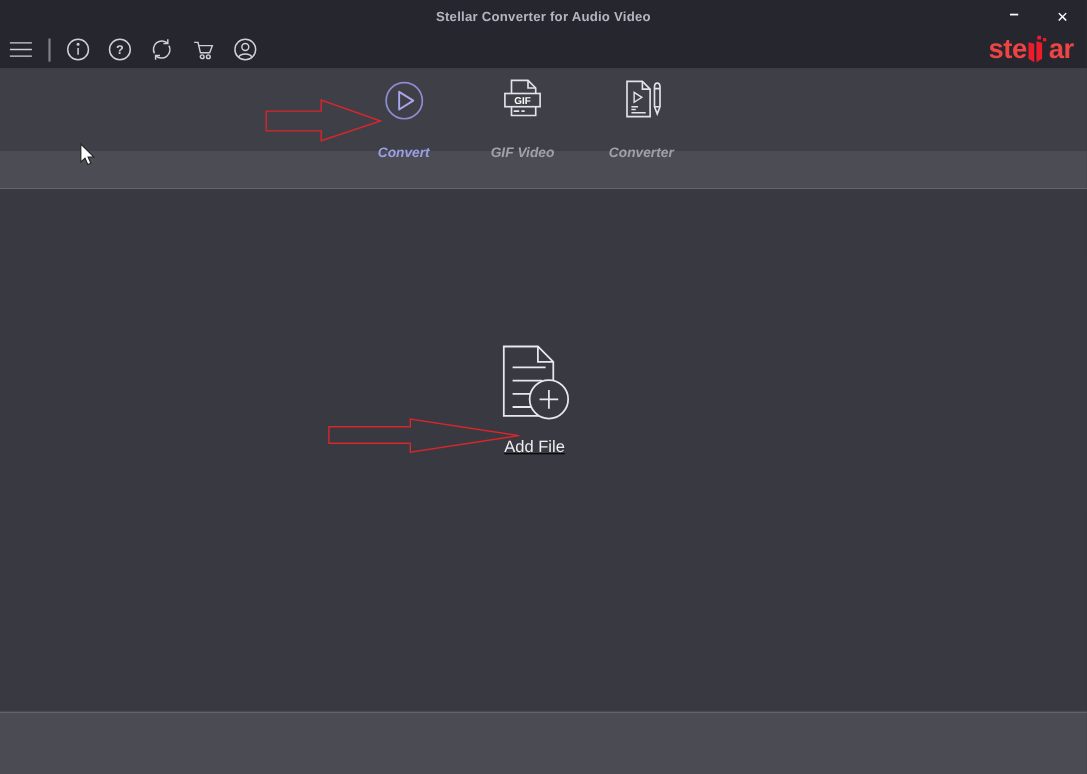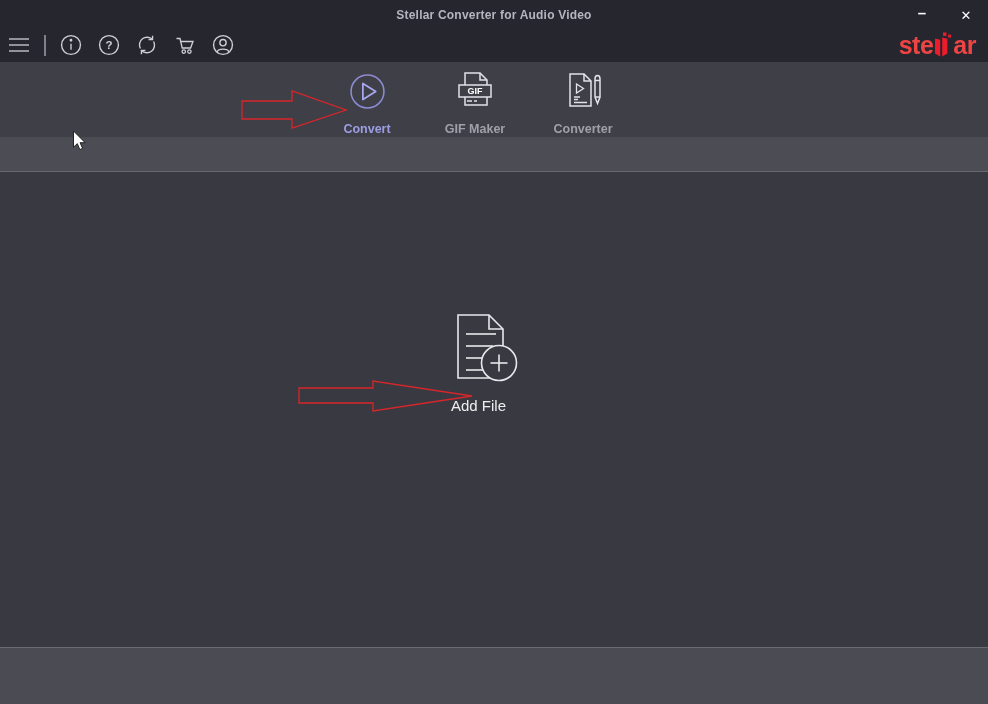--- a/index.html
+++ b/index.html
@@ -39,33 +39,33 @@
   .logo { margin-left: auto; display: flex; align-items: flex-start; color: #ef4444;
           font-size: 25px; font-weight: bold; letter-spacing: -0.5px; line-height: 26px; }
   .logo-mark { width: 18px; height: 26px; margin: 0 1px; }
 
   
   .tabbar { height: 75px; background: #3f3f48; position: relative; }
   .tabs { position: absolute; left: 319px; top: 7px; display: flex; gap: 12px; }
   .tab { width: 96px; display: flex; flex-direction: column; align-items: center; cursor: pointer; }
   .tab-icon-box { height: 44px; display: flex; align-items: center; justify-content: center; }
   .tab-icon-box svg { fill: none; stroke: #e2e2e8; stroke-width: 1.5; }
-  .tab-label { font-size: 12.5px; font-weight: bold; color: #9fa0a8; margin-top: 9px; }
+  .tab-label { font-size: 12.5px; font-weight: bold; color: #9fa0a8; margin-top: 19px; font-style: italic; }
   .tab.active .tab-label { color: #9d9de4; }
   .tab.active svg { stroke: #8c8cd2; }
 
   
   .strip { height: 35px; background: #4c4c55; border-bottom: 1px solid #68686f; }
 
   
   .main { height: 475px; background: #393941; display: flex; justify-content: center; }
   .addfile {
     margin-top: 140px; margin-left: -16px;
-    display: flex; flex-direction: column; 
-    cursor: pointer; height: 112px;
+    display: flex; flex-direction: column; align-items: center;
+    cursor: pointer; height: 112px; text-decoration: underline;
   }
   .addfile svg { fill: none; stroke: #e8e8ec; stroke-width: 1.6; }
   .addfile-label { color: #eeeef1; font-size: 15px; margin-top: 9px; }
 
   
   .footer { height: 57px; background: #4b4b54; border-top: 1px solid #6a6a71; }
 
   
   .annot { position: absolute; z-index: 30; }
   .annot svg polygon { fill: none; stroke: #d8262a; stroke-width: 1.3; }
@@ -155,21 +155,21 @@
         <div class="tab-icon-box">
           <svg width="42" height="40" viewBox="0 0 42 40">
             <path d="M11,2 H26 L33,9 V34 H11 Z"></path>
             <path d="M26,2 V9 H33"></path>
             <rect x="5" y="14" width="32" height="12" fill="#3f3f48"></rect>
             <text x="21" y="23.4" text-anchor="middle" font-size="9" font-weight="bold" font-family="Liberation Sans, sans-serif" fill="#ffffff" stroke="none">GIF</text>
             <line x1="13" y1="30" x2="18" y2="30"></line>
               <line x1="20" y1="30" x2="23" y2="30"></line>
           </svg>
         </div>
-        <div class="tab-label">GIF Maker</div>
+        <div class="tab-label">GIF Video</div>
       </div>
       <div class="tab">
         <div class="tab-icon-box">
           <svg width="40" height="40" viewBox="0 0 40 40">
             <path d="M7,3 H21 L28,10 V35 H7 Z"></path>
             <path d="M21,3 V10 H28"></path>
             <polygon points="13.5,13 20.5,17.5 13.5,22" stroke-width="1.3"></polygon>
             <line x1="11" y1="26" x2="17" y2="26"></line>
             <line x1="11" y1="28.5" x2="15" y2="28.5"></line>
             <line x1="11" y1="31.5" x2="24" y2="31.5"></line>

